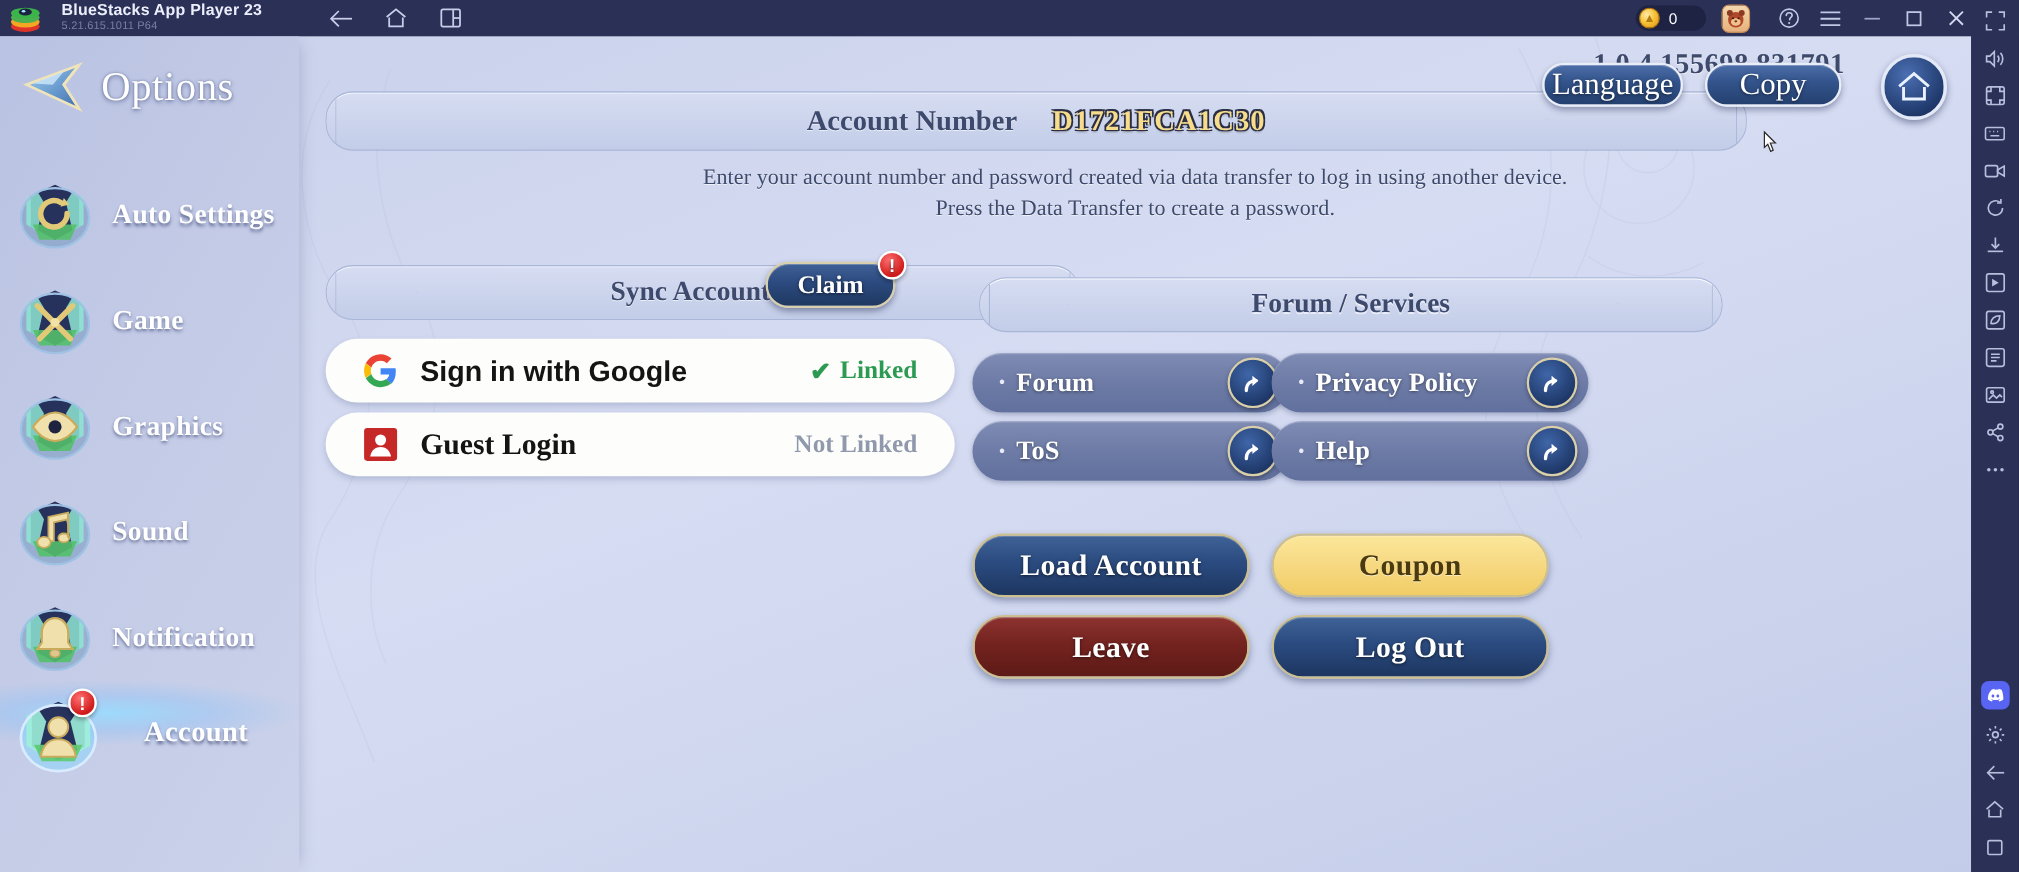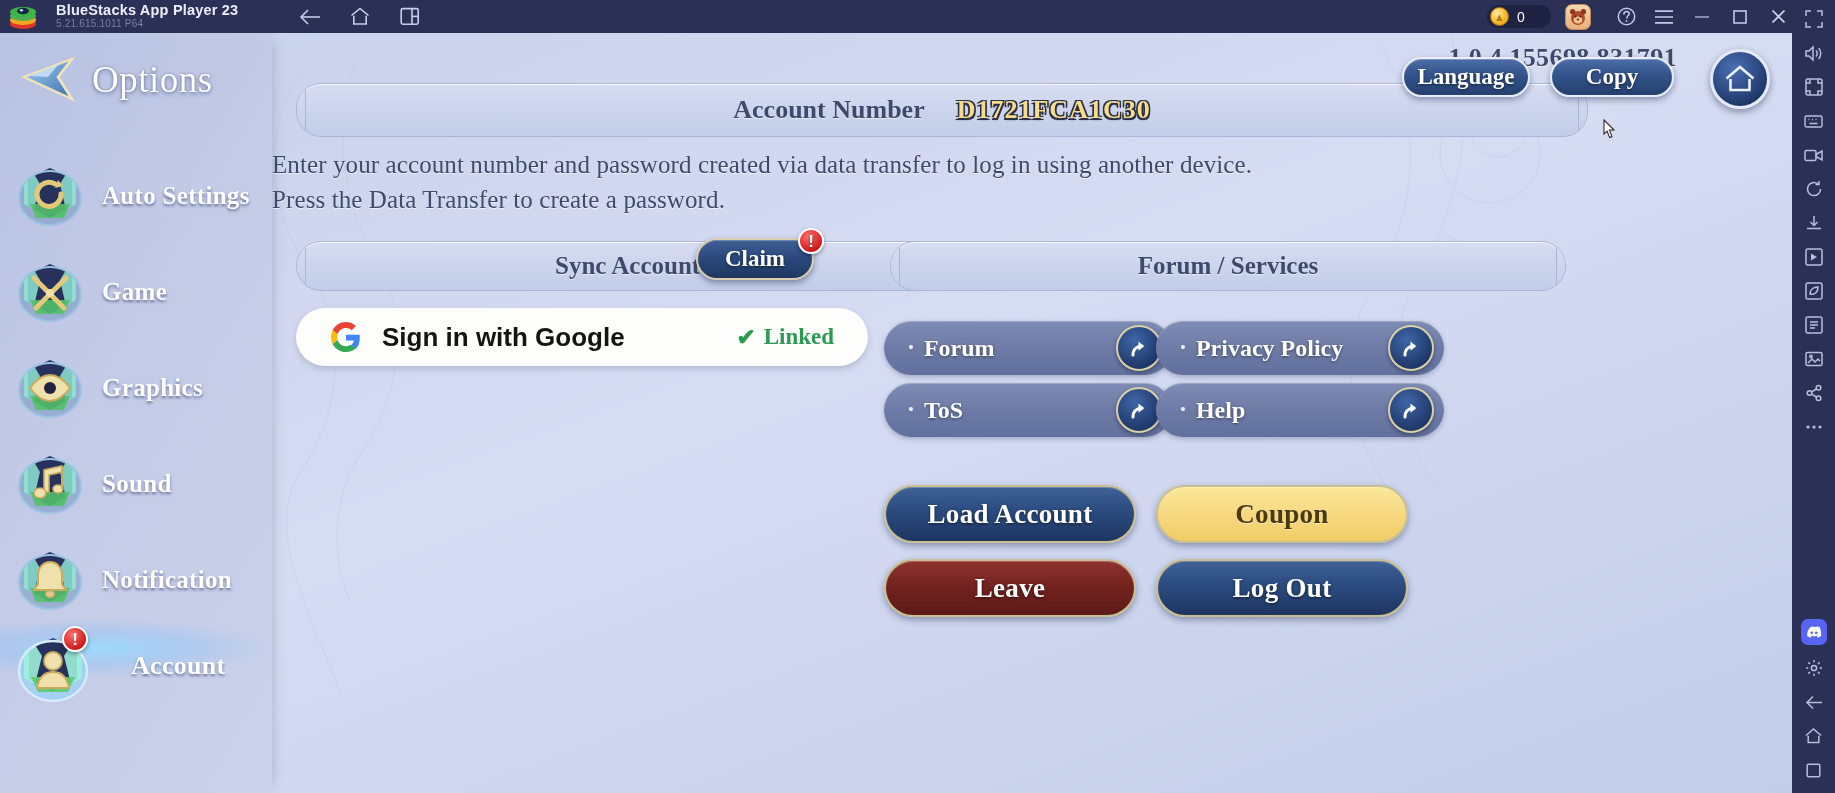--- a/index.html
+++ b/index.html
@@ -127,31 +127,31 @@
   #acct-label .num{
     margin-left:26px; color:#f7dc8c; font-weight:700; letter-spacing:1px;
     text-shadow: -1.5px -1.5px 0 #2b2f44, 1.5px -1.5px 0 #2b2f44, -1.5px 1.5px 0 #2b2f44, 1.5px 1.5px 0 #2b2f44, 0 2px 2px rgba(0,0,0,.4);
   }
   .btn-blue{
     position:absolute; border-radius:22px; cursor:pointer;
     background:linear-gradient(#4d6da8 0%, #33548c 42%, #24406f 100%);
     border:2.5px solid #e9edf8;
     box-shadow:0 3px 6px rgba(30,40,80,.4), inset 0 1px 0 rgba(255,255,255,.28);
     display:flex;align-items:center;justify-content:center;
-    color:#fff; font-size:23px; font-weight:700; text-shadow:0 1px 3px rgba(0,0,0,.55);
+    color:#fff; font-size:28px; font-weight:400; text-shadow:0 1px 3px rgba(0,0,0,.55);
   }
   #btn-language{ left:1130px; top:24px; width:128px; height:40px; }
   #btn-copy{ left:1278px; top:24px; width:124px; height:40px; }
   #cursor{
     position:absolute; left:1331px; top:86px; width:13px;height:20px; pointer-events:none;
   }
 
   #desc{
-    position:absolute; left:0; top:115px; width:1520px; 
-    font-size:25px; color:#3d4a6b; line-height:1.38; letter-spacing:.1px;
+    position:absolute; left:0; top:115px; width:1520px; text-align:center;
+    font-size:20px; color:#3d4a6b; line-height:1.38; letter-spacing:.1px;
     text-shadow:0 1px 0 rgba(255,255,255,.65);
   }
 
   #sync-band{ left:24px; top:208px; width:686px; height:50px; }
   #sync-label{
     position:absolute; left:258px; top:50%; transform:translateY(-50%);
     font-size:25px;color:#3e4a6d;font-weight:600;white-space:nowrap;
     text-shadow:0 1px 0 rgba(255,255,255,.6);
   }
   #btn-claim{
@@ -171,21 +171,21 @@
   }
   #row-google{ top:275px; }
   #row-guest{ top:342px; }
   .login-ico{ width:32px;height:32px;margin-left:34px;flex:0 0 auto; display:flex;align-items:center;justify-content:center;}
   .login-name{ margin-left:20px; font-size:26px; color:#141414; font-weight:700; font-family:"Liberation Sans", sans-serif;}
   #row-guest .login-name{ font-family:"Liberation Serif", serif; font-size:27px;}
   .login-state{ position:absolute; right:34px; font-size:23px; font-weight:600; display:flex;align-items:center;gap:8px;}
   .st-linked{ color:#2c9a52; }
   .st-notlinked{ color:#9099ac; }
 
-  #forum-band{ left:618px; top:208px; width:676px; height:50px; }
+  #forum-band{ left:618px; top:219px; width:676px; height:50px; }
   #forum-label{
     position:absolute; left:50%; top:50%; transform:translate(-50%,-50%);
     font-size:25px;color:#3e4a6d;font-weight:600;white-space:nowrap;
     text-shadow:0 1px 0 rgba(255,255,255,.6);
   }
   .svc-btn{
     position:absolute; width:288px; height:54px; border-radius:27px; cursor:pointer;
     background:linear-gradient(#7f8cb4 0%,#6d7ba6 50%,#61709d 100%);
     box-shadow:0 2px 5px rgba(45,55,95,.3), inset 0 1px 0 rgba(255,255,255,.22);
     display:flex; align-items:center;
@@ -522,20 +522,33 @@
           <path fill="#34A853" d="M24 48c6.2 0 11.5-2 15.3-5.6l-7.8-6c-2.1 1.4-4.9 2.4-7.5 2.4-6.3 0-11.6-4-13.5-9.9l-8 6.2C6.4 42.6 14.6 48 24 48z"></path>
         </svg>
       </div>
       <div class="login-name">Sign in with Google</div>
       <div class="login-state st-linked">
         <span>✔</span>
         <span>Linked</span>
       </div>
     </div>
 
+    <div class="login-row" id="row-guest">
+      <div class="login-ico">
+        <svg width="30" height="30" viewBox="0 0 30 30">
+          <rect x="0" y="0" width="30" height="30" rx="3" fill="#c62828"></rect>
+          <circle cx="15" cy="11" r="5" fill="#fff"></circle>
+          <path d="M5.5 26c1.2-6 5-8.6 9.5-8.6S23.3 20 24.5 26z" fill="#fff"></path>
+        </svg>
+      </div>
+      <div class="login-name">Guest Login</div>
+      <div class="login-state st-notlinked">
+        <span>Not Linked</span>
+      </div>
+    </div>
 
     <div class="band" id="forum-band">
       <div class="band-notch-l"></div>
       <div class="band-notch-r"></div>
       <div id="forum-label">Forum / Services</div>
     </div>
 
     <div class="svc-btn" id="svc-forum">
       <span class="svc-dot">•</span>
       <span class="svc-label">Forum</span>

